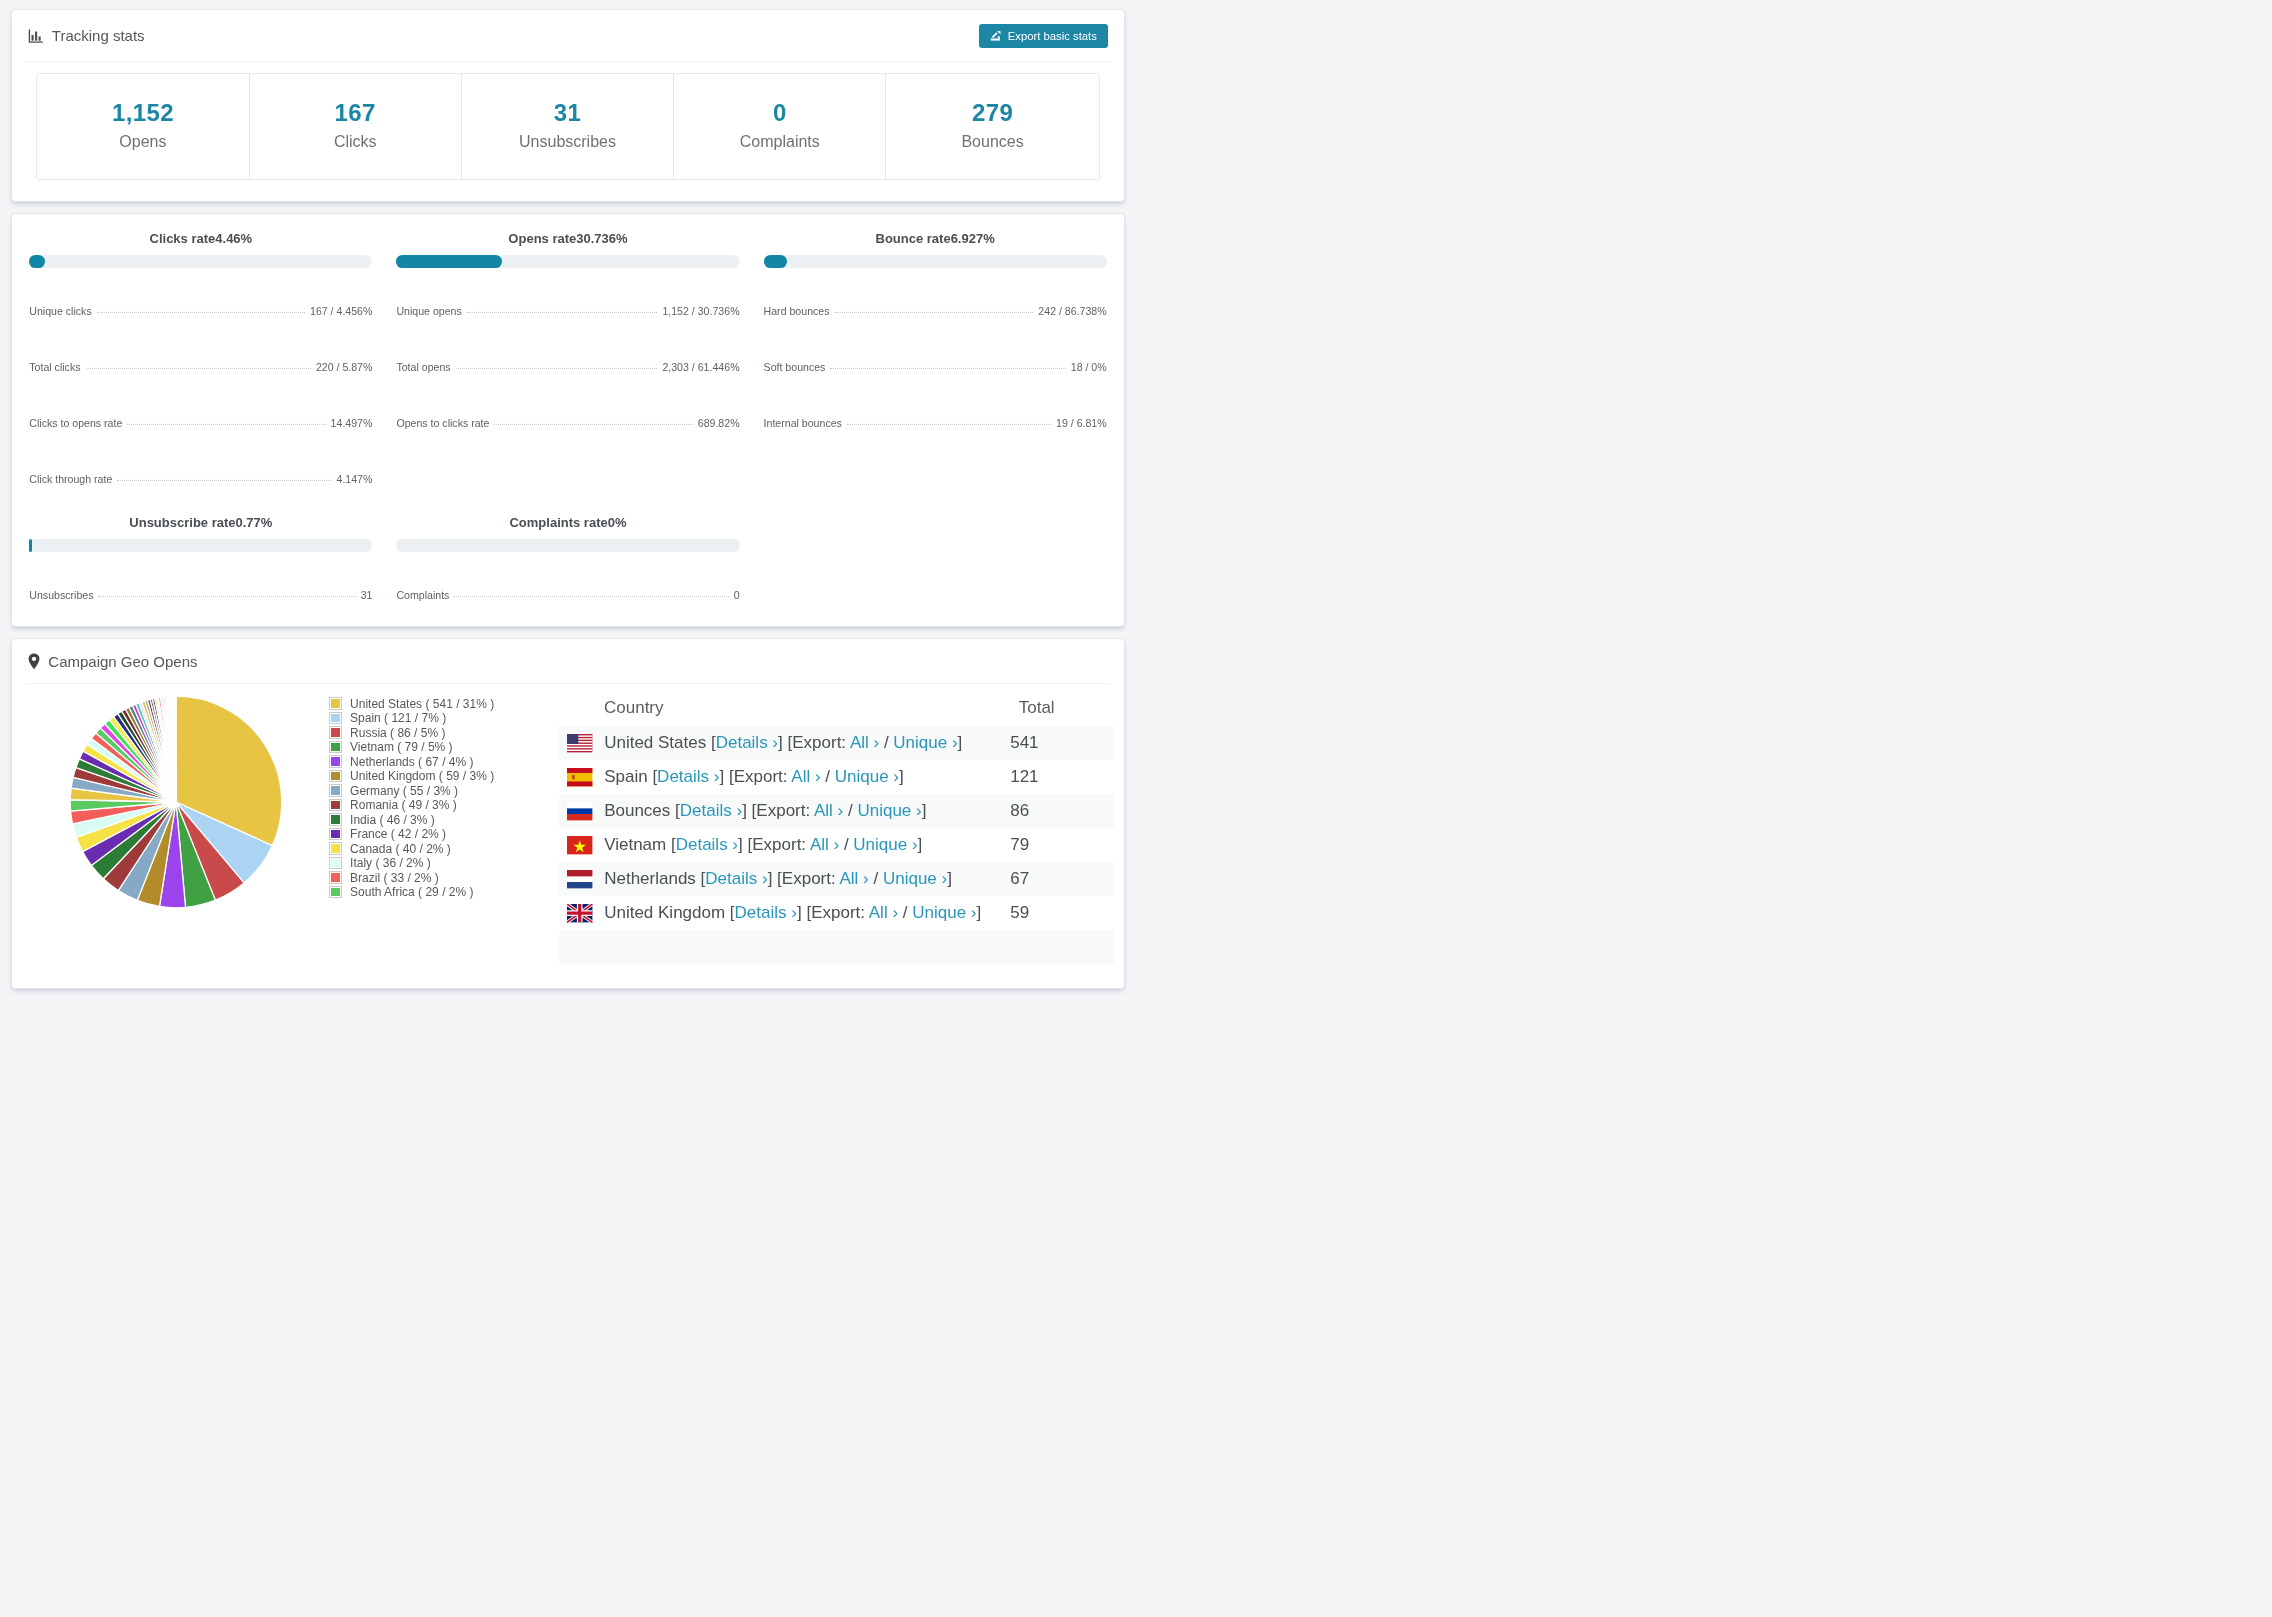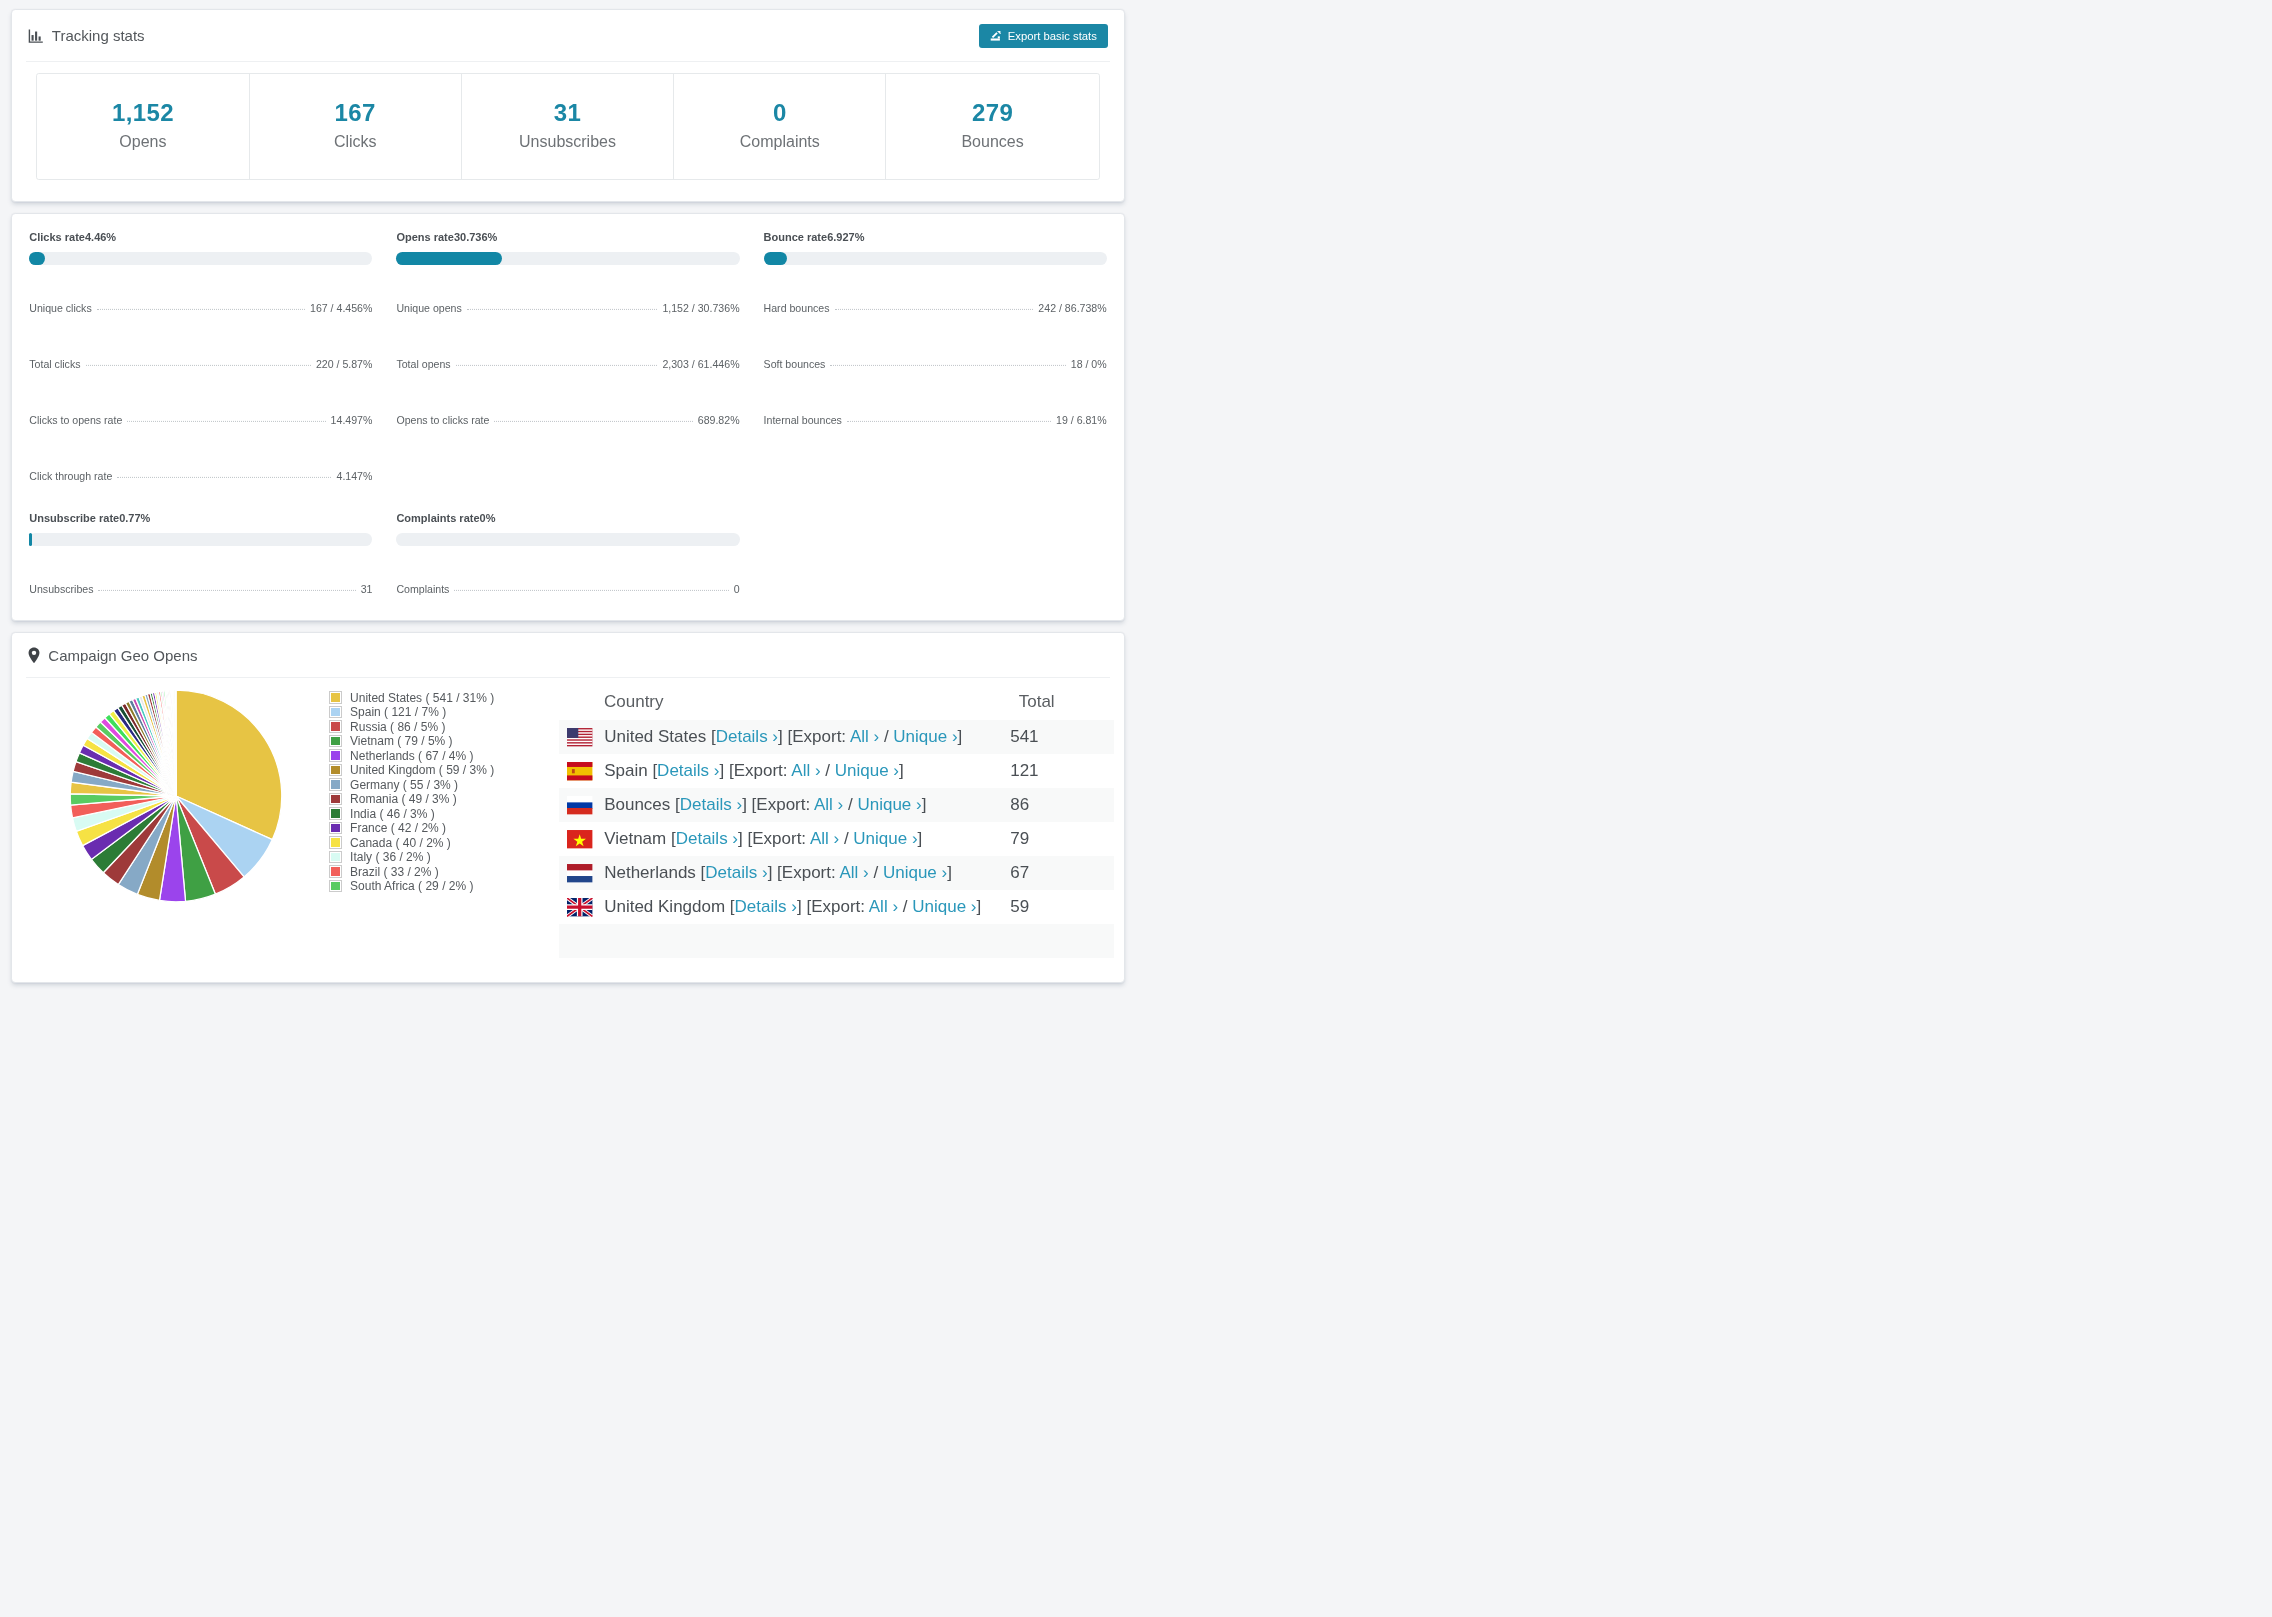--- a/index.html
+++ b/index.html
@@ -46,22 +46,22 @@
   .sum-cell:last-child { border-right:none; }
   .sum-num { font-size:24px; font-weight:bold; color:#1b87a5; letter-spacing:0.4px; }
   .sum-lbl { font-size:16px; color:#6e7276; margin-top:5.6px; }
 
   
   .rates-grid {
     display:grid; grid-template-columns:1fr 1fr 1fr;
     column-gap:24px; row-gap:12.7px;
     padding:5.6px 17px 18.4px;
   }
-  .rate-head { display:flex; justify-content:flex-start; align-items:baseline;
-    font-size:11px; font-weight:bold; color:#4a4f54; padding:11.3px 0 9.2px; }
+  .rate-head { display:flex; justify-content:center; align-items:baseline;
+    font-size:13px; font-weight:bold; color:#4a4f54; padding:11.3px 0 9.2px; }
   .bar { height:12.7px; background:#edf0f3; border-radius:6.4px; }
   .bar-fill { height:12.7px; background:#1287a5; border-radius:6.4px; }
   .rate-rows { margin-top:11.3px; }
   .rrow { display:flex; align-items:baseline; font-size:10.6px; color:#5d6266; padding:6.4px 0;margin-top:31px; }
   .rrow .dots { flex:1; border-bottom:0.7px dotted #bfc4c8; margin:0 5px; transform:translateY(-2.1px); }
   .rrow .val { white-space:nowrap; }
 
   
   .geo-content { display:flex; padding:5.6px 10px 0; height:304px; overflow:hidden; }
   .pie-wrap { width:308px; display:flex; justify-content:center; padding-top:2.8px; flex:none; }

